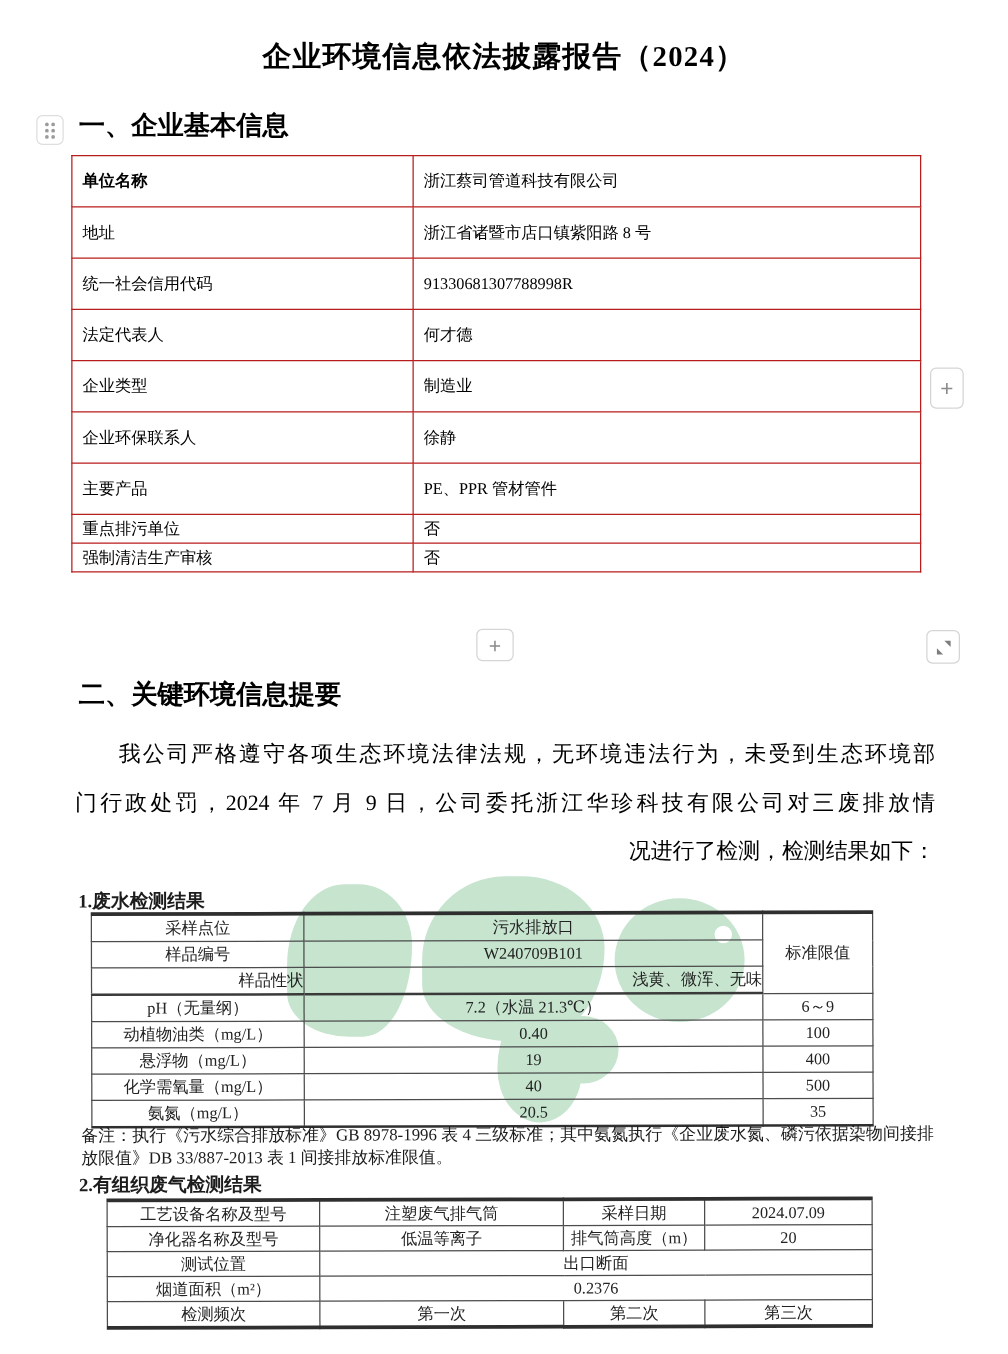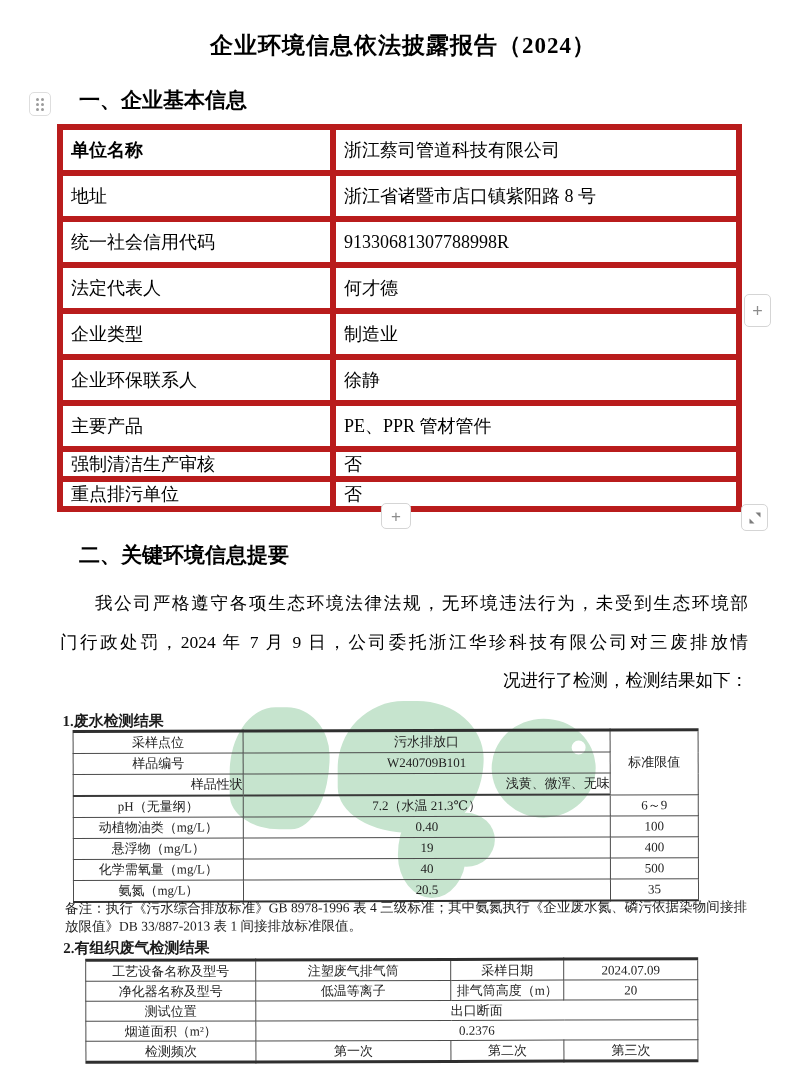--- a/index.html
+++ b/index.html
@@ -5,21 +5,21 @@
   html,body { margin:0; padding:0; background:#ffffff; }
   .page {
     position:relative; width:806px; height:1083px; background:#fff;
     font-family:"Liberation Serif","DejaVu Serif",serif; color:#000;
     overflow:hidden;
   }
   .doc-title {
     position:absolute; top:30px; left:0; width:100%; text-align:center;
     font-size:23px; font-weight:bold; letter-spacing:1px;
   }
-  .h-sec { position:absolute; font-size:21px; font-weight:bold;margin-left:16px; }
+  .h-sec { position:absolute; font-size:21px; font-weight:bold; }
   #h1 { left:63px; top:86px; }
   #h2 { left:63px; top:541px; }
 
   
   .ui-btn {
     position:absolute; background:#fff; border:1px solid #d5d5d5; border-radius:5px;
     display:flex; align-items:center; justify-content:center; box-sizing:border-box;
     color:#8c8c8c; font-family:"Liberation Sans",sans-serif; cursor:pointer;
   }
   #drag-handle { left:29px; top:92px; width:22px; height:24px; border-color:#dedede; }
@@ -28,21 +28,21 @@
   #plus-right  { left:744px; top:294px; width:27px; height:33px; font-size:18px; line-height:1; }
   #plus-bottom { left:381px; top:503px; width:30px; height:26px; font-size:17px; line-height:1; }
   #resize-btn  { left:741px; top:504px; width:27px; height:27px; }
 
   
   .info-table {
     position:absolute; left:57px; top:124px; width:679px;
     border-collapse:collapse; table-layout:fixed;
   }
   .info-table td {
-    border:6px solid #b91c1c; font-size:18px; padding:0 4px 0 8px; vertical-align:middle;
+    border:1px solid #b91c1c; font-size:13px; padding:0 4px 0 8px; vertical-align:middle;
     overflow:hidden; white-space:nowrap;
   }
   .info-table tr.r-tall td { height:40px; }
   .info-table tr.r-short td { height:22px; }
   .info-table tr:first-child td:first-child { font-weight:bold; }
 
   
   .para { position:absolute; left:60px; top:584px; width:688px; font-size:17.5px; }
   .pline { display:block; height:38.5px; line-height:38.5px; white-space:nowrap;text-align:right; }
   .pline.just { text-align:justify; text-align-last:justify; }
@@ -118,25 +118,25 @@
       </tr>
       <tr class="r-tall">
         <td>企业环保联系人</td>
         <td>徐静</td>
       </tr>
       <tr class="r-tall">
         <td>主要产品</td>
         <td>PE、PPR 管材管件</td>
       </tr>
       <tr class="r-short">
+        <td>重点排污单位</td>
+        <td>否</td>
+      </tr>
+      <tr class="r-short">
         <td>强制清洁生产审核</td>
-        <td>否</td>
-      </tr>
-      <tr class="r-short">
-        <td>重点排污单位</td>
         <td>否</td>
       </tr>
     </tbody>
   </table>
 
   <div class="ui-btn" id="plus-right">
     <span>+</span>
   </div>
   <div class="ui-btn" id="plus-bottom">
     <span>+</span>

